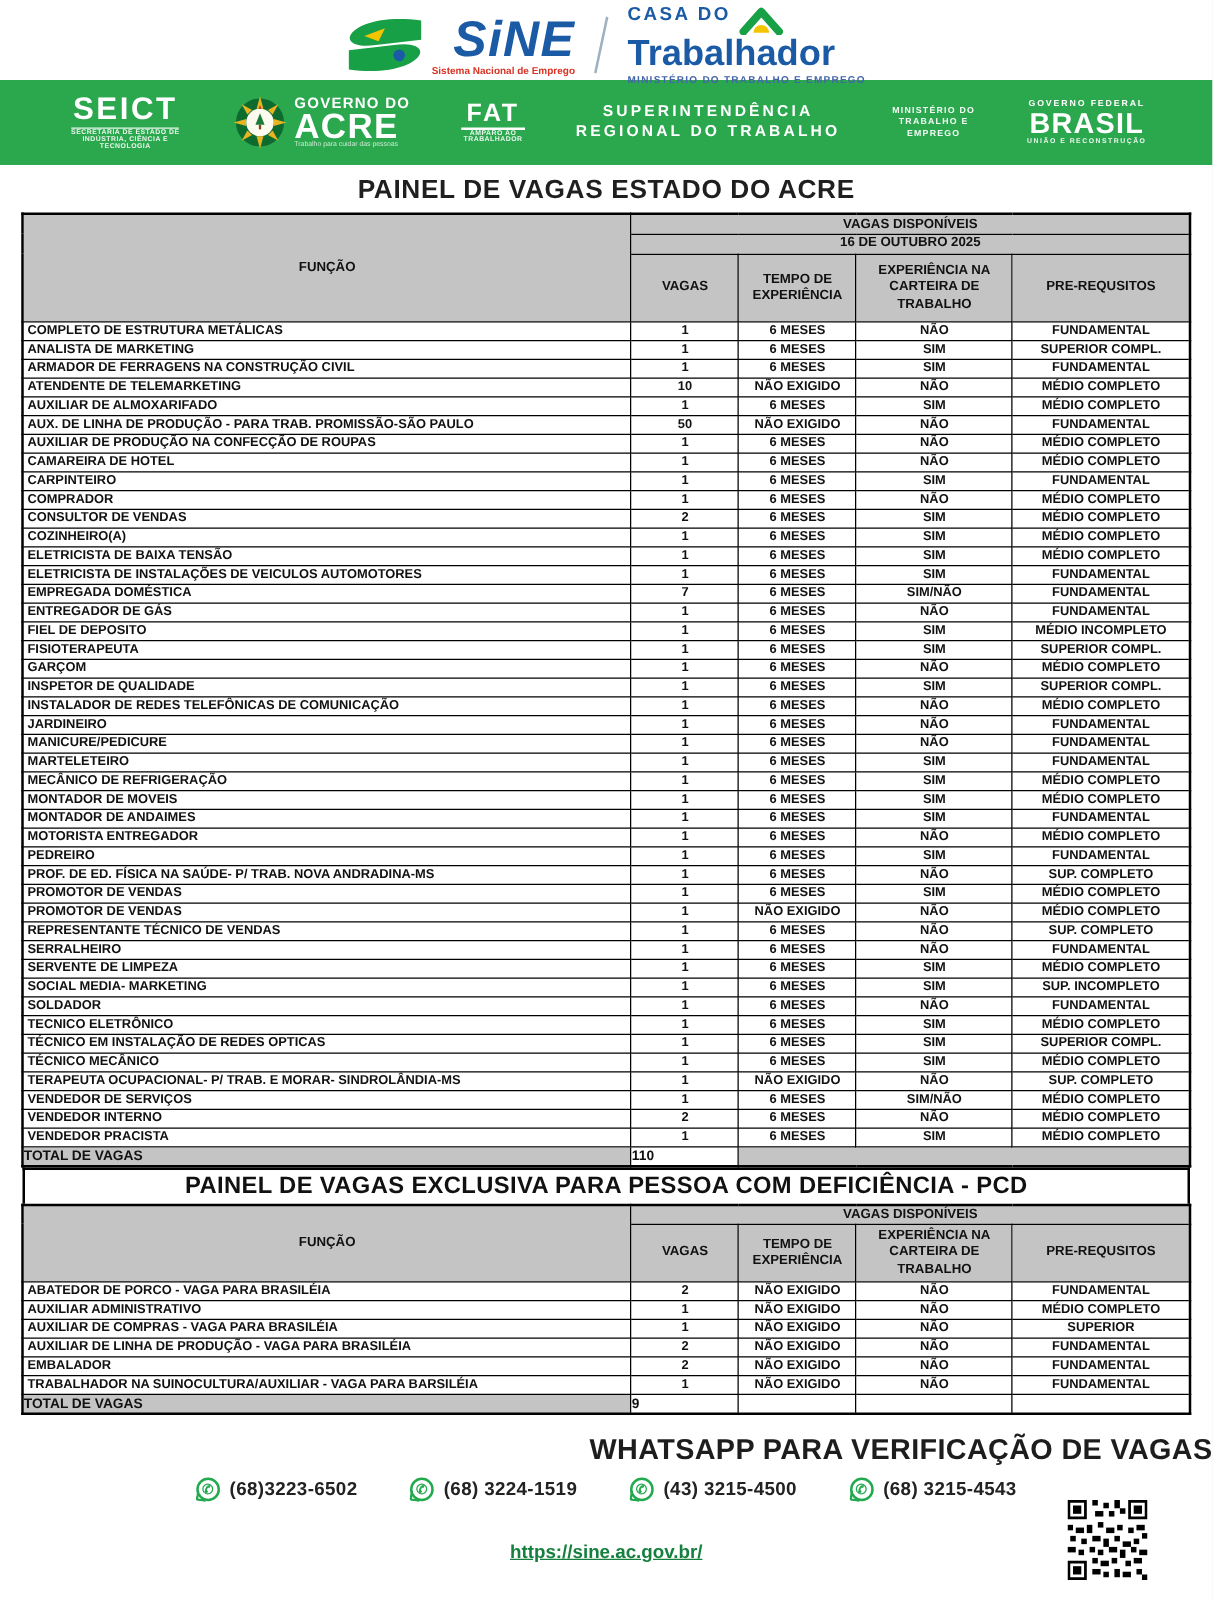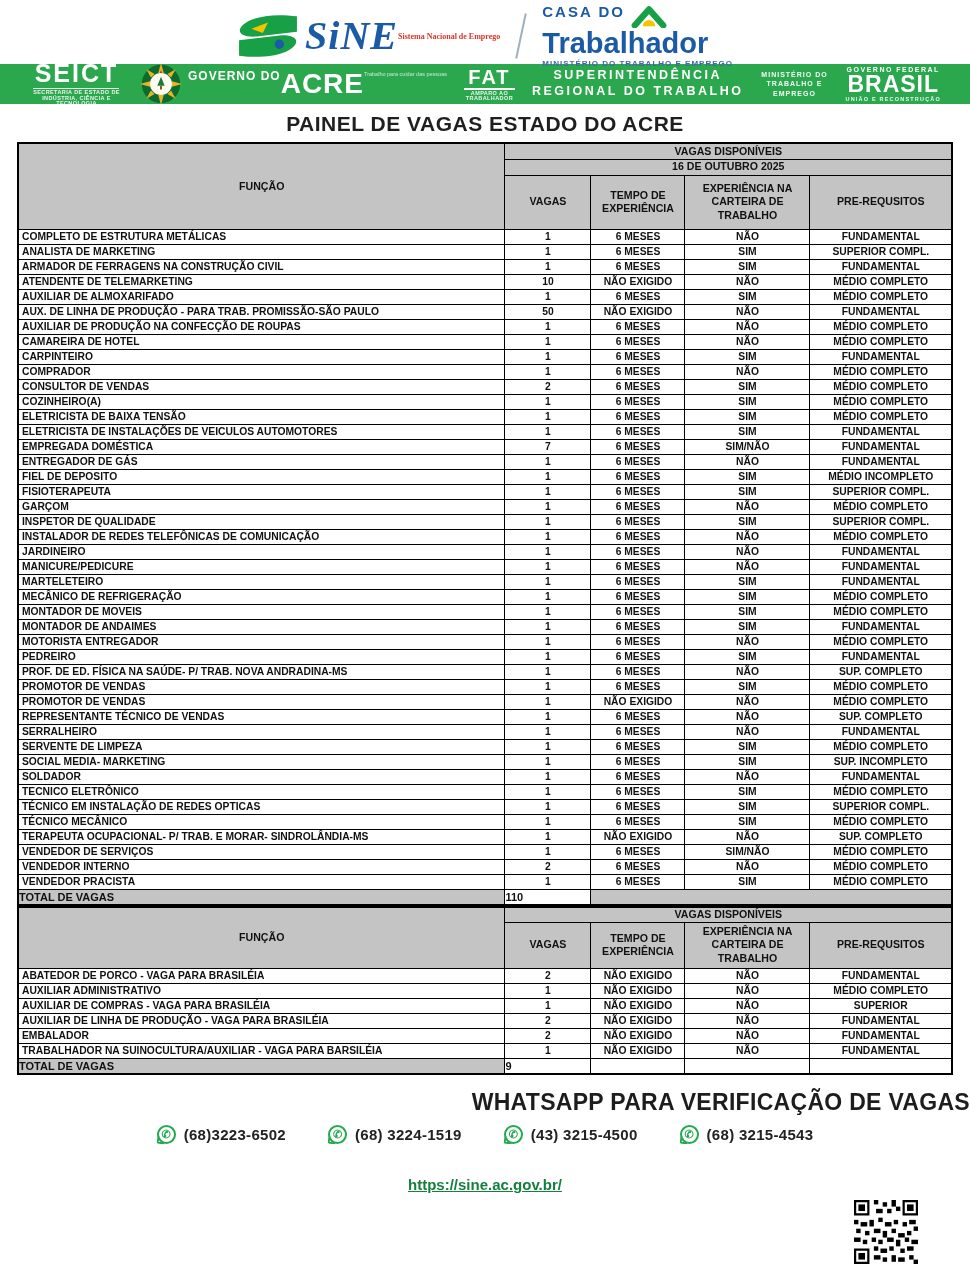--- a/index.html
+++ b/index.html
@@ -2,38 +2,38 @@
 <html><head>
 <meta charset="utf-8">
 <style>
   * { box-sizing: border-box; margin: 0; padding: 0; }
   body { background:#e8e8e8; font-family:"Liberation Sans", sans-serif; }
   .page { position:relative; width:970px; height:1280px; margin:0 auto; background:#ffffff; overflow:hidden; color:#111; }
 
   
   .logos { display:flex; justify-content:center; align-items:center; gap:14px; padding-top:10px; height:62px; }
   .sine-wrap { display:flex; align-items:center; gap:6px; }
-  .sine-text { display:flex; flex-direction:row; align-items:center; line-height:1;font-family:Liberation Serif, serif; }
+  .sine-text { display:flex; flex-direction:column; align-items:flex-end; line-height:1; }
   .sine-name { font-size:40px; font-weight:bold; color:#1b5aa5; letter-spacing:1px; font-style:italic; }
   .sine-sub { font-size:8px; font-weight:bold; color:#d93425; margin-top:1px; }
   .logo-sep { width:2px; height:46px; background:#9fb0c0; transform:rotate(12deg); margin:0 6px; }
   .casa-wrap { display:flex; flex-direction:column; line-height:1; }
   .casa-top { display:flex; align-items:flex-start; gap:6px; }
   .casa-line1 { font-size:15px; font-weight:bold; color:#1b5aa5; letter-spacing:2px; }
   .casa-line2 { font-size:29px; font-weight:bold; color:#1b5aa5; margin-top:1px; }
   .casa-sub { font-size:8px; font-weight:bold; color:#4365a8; letter-spacing:1px; margin-top:2px; }
 
   
-  .green-bar { display:flex; align-items:center; justify-content:space-evenly; height:40px; background:#2ba84e; color:#fff; margin-top:2px; padding:0 14px; }
+  .green-bar { display:flex; align-items:center; justify-content:space-evenly; height:68px; background:#2ba84e; color:#fff; margin-top:2px; padding:0 14px; }
   .gb-block { display:flex; flex-direction:column; align-items:center; line-height:1; text-align:center; }
   .seict-title { font-size:25px; font-weight:bold; letter-spacing:2px; }
   .tiny { font-size:5.5px; font-weight:bold; opacity:.9; margin-top:1px; letter-spacing:.4px; }
   .rule { width:86px; height:1px; background:#ffffff; margin-top:2px; opacity:.9; }
   .acre-wrap { display:flex; align-items:center; gap:5px; }
-  .acre-txt { display:flex; flex-direction:row; line-height:.9; align-items:flex-start; }
+  .acre-txt { display:flex; flex-direction:column; line-height:.9; align-items:flex-start; }
   .gov-do { font-size:12px; font-weight:bold; letter-spacing:1px; }
   .acre-name { font-size:28px; font-weight:900; letter-spacing:1px; }
   .acre-tag { font-size:5.5px; opacity:.75; margin-top:1px; }
   .fat-title { font-size:20px; font-weight:bold; letter-spacing:2px; border-bottom:2px solid #fff; padding:0 4px 1px; }
   .srt { font-size:12.5px; font-weight:bold; letter-spacing:2.5px; line-height:1.25; }
   .mte { font-size:7px; font-weight:bold; letter-spacing:1px; line-height:1.35; opacity:.95; }
   .br-top { font-size:7px; font-weight:bold; letter-spacing:1.5px; }
   .br-name { font-size:23px; font-weight:900; letter-spacing:1px; }
   .br-bottom { font-size:5.5px; font-weight:bold; letter-spacing:1.2px; opacity:.9; margin-top:1px; }
 
@@ -481,20 +481,21 @@
       </tbody>
     <tfoot>
       <tr>
         <td class="gray">TOTAL DE VAGAS</td>
         <td>110</td>
         <td colspan="3" class="gray"></td>
       </tr>
     </tfoot>
   </table>
 
+  <div class="pcd-title-box">PAINEL DE VAGAS EXCLUSIVA PARA PESSOA COM DEFICIÊNCIA - PCD</div>
   <table class="tbl">
     <colgroup>
         <col style="width:487px">
         <col style="width:86px">
         <col style="width:94px">
         <col style="width:125px">
         <col style="width:142px">
       </colgroup>
     <thead>
       <tr>

